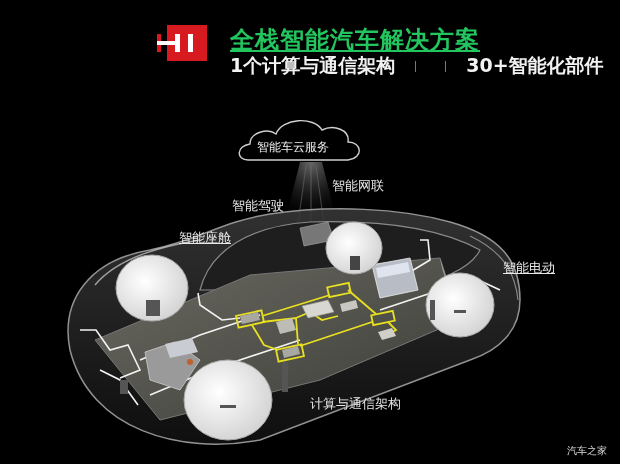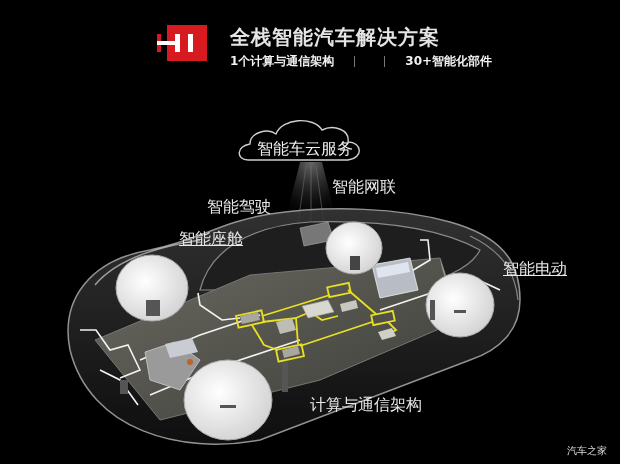--- a/index.html
+++ b/index.html
@@ -8,31 +8,31 @@
   .canvas { position: absolute; left: 0; top: 0; width: 620px; height: 464px; background: #000; }
 
   
   .logo { position: absolute; left: 155px; top: 25px; width: 52px; height: 36px; }
   .logo .red { position: absolute; left: 12px; top: 0; width: 40px; height: 36px; background: #d71920; }
   .logo .h-left { position: absolute; left: 2px; top: 9px; width: 4px; height: 18px; background: #d71920; }
   .logo .h-bar { position: absolute; left: 2px; top: 16px; width: 20px; height: 4px; background: #fff; }
   .logo .h-right { position: absolute; left: 20px; top: 9px; width: 5px; height: 18px; background: #fff; }
   .logo .i { position: absolute; left: 33px; top: 9px; width: 5px; height: 18px; background: #fff; }
 
-  .title { position: absolute; left: 230px; top: 24px; font-size: 20px; font-weight: bold;
-           letter-spacing: 1px; color: #e5e5e5; white-space: nowrap; }
-  .subtitle { position: absolute; left: 230px; top: 53px; font-size: 12px; font-weight: bold;
+  .title { position: absolute; left: 230px; top: 24px; font-size: 24px; font-weight: bold;
+           letter-spacing: 1px; color: #22c55e; white-space: nowrap; text-decoration: underline; }
+  .subtitle { position: absolute; left: 230px; top: 53px; font-size: 19px; font-weight: bold;
               color: #f2f2f2; white-space: nowrap; display: flex; align-items: center; gap: 11px; }
   .subtitle .sep { display: inline-block; width: 1px; height: 11px; background: #777; margin: 0 9px; }
 
   
-  .label { position: absolute; font-size: 16px; color: #e8e8e8; white-space: nowrap; }
-  .lbl-cloud { left: 257px; top: 139px; font-size: 16px; color: #f0f0f0; }
+  .label { position: absolute; font-size: 13px; color: #e8e8e8; white-space: nowrap; }
+  .lbl-cloud { left: 257px; top: 139px; font-size: 12px; color: #f0f0f0; }
   .lbl-net { left: 332px; top: 177px; }
-  .lbl-drive { left: 207px; top: 197px; }
+  .lbl-drive { left: 232px; top: 197px; }
   .lbl-cabin { left: 179px; top: 229px; text-decoration: underline; }
   .lbl-power { left: 503px; top: 259px; text-decoration: underline; }
   .lbl-arch { left: 310px; top: 395px; }
   .watermark { position: absolute; left: 567px; top: 444px; font-size: 10px; color: #ddd; }
 
   svg.car { position: absolute; left: 0; top: 0; }
 </style>
 </head>
 <body>
 

